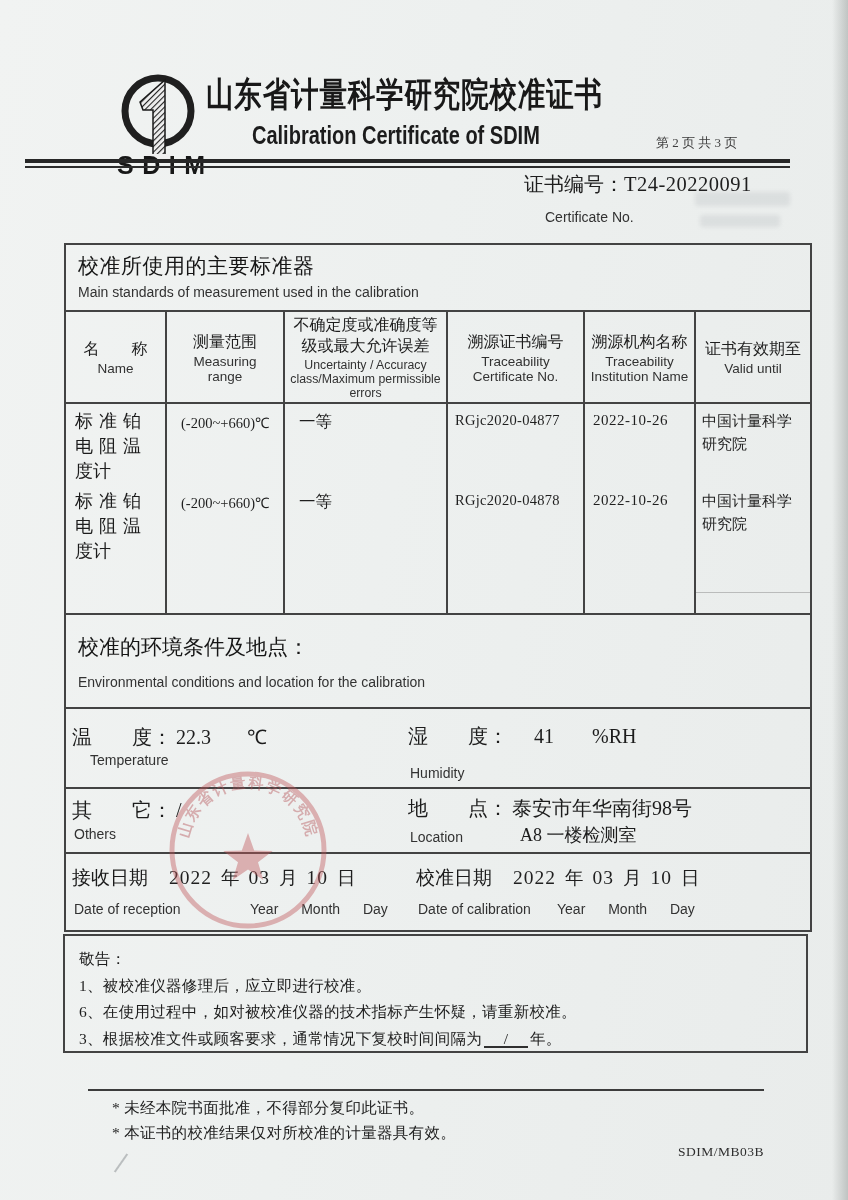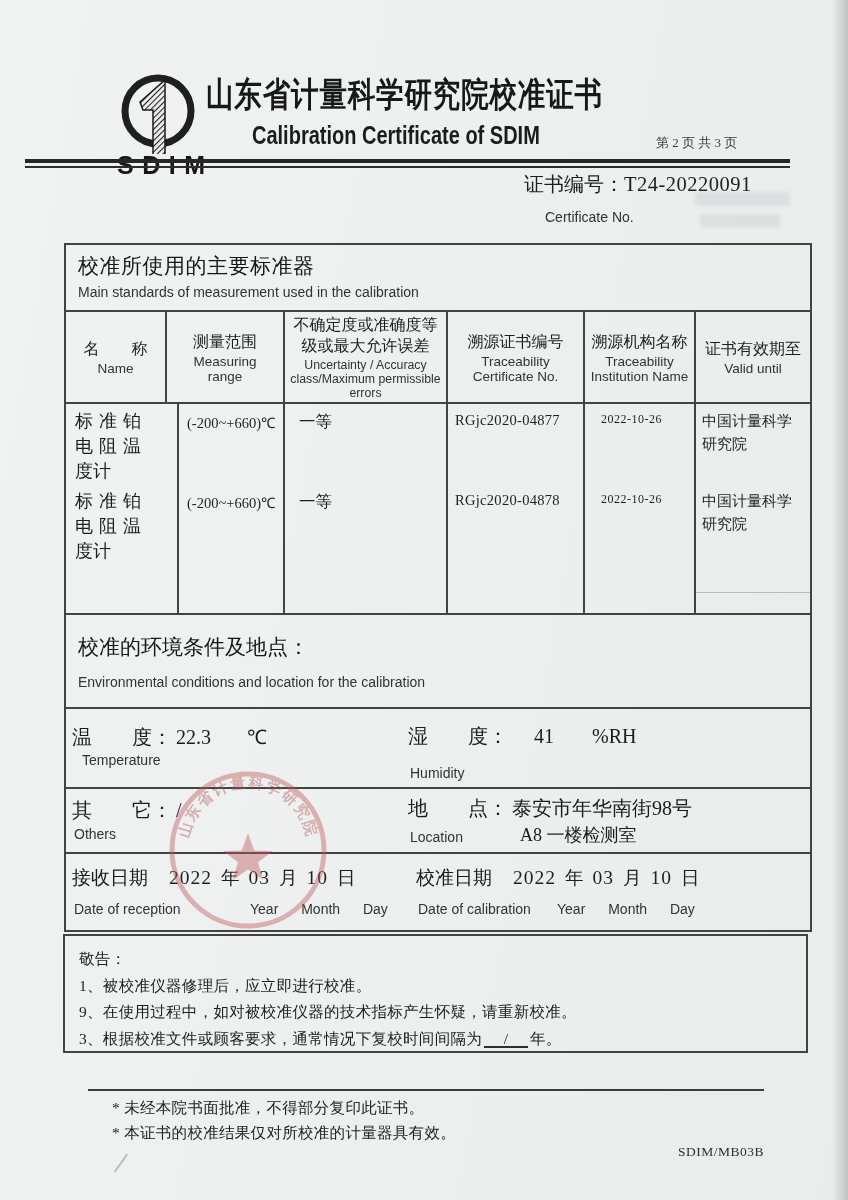--- a/index.html
+++ b/index.html
@@ -39,24 +39,24 @@
   .gc{border-left:2px solid var(--line);box-sizing:border-box;overflow:hidden;}
   .gc.c0{border-left:none;}
   .th{display:flex;flex-direction:column;justify-content:center;align-items:center;
       text-align:center;border-bottom:2px solid var(--line);padding:2px 3px;gap:2px;}
   .th-zh{font-size:16px;line-height:21px;color:#1d1d1d;}
   .th-en{font-family:var(--sans);font-size:13.5px;line-height:15px;color:var(--en);}
   .th-en.narrow{max-width:84px;}
   .th-en.small{font-size:12.3px;line-height:14px;}
   .td{padding-top:5px;}
   .td-name{font-size:18px;line-height:25px;text-align:justify;text-align-last:left;padding:5px 24px 0 9px;color:#1c1c1c;}
-  .td-range{font-family:var(--serif);font-size:14.5px;padding:8px 2px 0 8px;white-space:nowrap;margin-left:12px;}
+  .td-range{font-family:var(--serif);font-size:14.5px;padding:8px 2px 0 14px;white-space:nowrap;}
   .td-acc{font-size:16.5px;padding:7px 0 0 14px;}
   .td-cert{font-family:var(--serif);font-size:14.5px;letter-spacing:.3px;padding:8px 0 0 7px;}
-  .td-valid{font-family:var(--serif);font-size:12px;letter-spacing:.5px;padding:8px 0 0 16px;}
+  .td-valid{font-family:var(--serif);font-size:15px;letter-spacing:.5px;padding:8px 0 0 8px;}
   .td-inst{font-size:15px;line-height:23px;padding:6px 4px 0 6px;}
   .ghost-line{left:630px;top:347px;width:114px;height:1px;background:#8a8a8a;opacity:.5;}
 
   
   .env-box{left:64px;top:615px;width:748px;height:317px;border:2px solid var(--line);border-top:none;box-sizing:border-box;}
   .env-title-zh{left:12px;top:18px;font-size:21px;color:#161616;}
   .env-title-en{left:12px;top:59px;font-family:var(--sans);font-size:14px;color:var(--en);}
   .hline{left:0;right:0;height:0;border-top:2px solid var(--line);}
   .fl{font-size:20px;color:#1c1c1c;white-space:nowrap;}
   .fv{font-family:var(--serif);font-size:20px;color:#1c1c1c;}
@@ -167,21 +167,21 @@
   </div>
 
   <div class="abs env-box">
     <div class="abs env-title-zh">校准的环境条件及地点：</div>
     <div class="abs env-title-en">Environmental conditions and location for the calibration</div>
     <div class="abs hline" style="top:92px"></div>
 
     <div class="abs" style="left:6px;top:108px">
       <span class="fl">温　　度：</span><span class="fv" style="margin-left:4px">22.3</span><span class="fl" style="margin-left:36px">℃</span>
     </div>
-    <div class="abs en-lab" style="left:16px;top:137px">Temperature</div>
+    <div class="abs en-lab" style="left:24px;top:137px">Temperature</div>
 
     <div class="abs" style="left:342px;top:108px">
       <span class="fl">湿　　度：</span><span class="fv" style="margin-left:26px">41</span><span class="fl" style="margin-left:38px">%RH</span>
     </div>
     <div class="abs en-lab" style="left:344px;top:150px">Humidity</div>
 
     <div class="abs hline" style="top:172px"></div>
 
     <div class="abs" style="left:6px;top:182px">
       <span class="fl">其　　它：</span><span class="fv" style="margin-left:4px">/</span>
@@ -217,21 +217,21 @@
       <span class="num">10</span>
         <span class="u">日</span>
     </div>
     <div class="abs en-lab" style="left:352px;top:286px">Date of calibration</div>
     <div class="abs ymd" style="left:491px;top:286px">Year Month Day</div>
   </div>
 
   <div class="abs notice-box">
     <p>敬告：</p>
     <p>1、被校准仪器修理后，应立即进行校准。</p>
-    <p>9、在使用过程中，如对被校准仪器的技术指标产生怀疑，请重新校准。</p>
+    <p>6、在使用过程中，如对被校准仪器的技术指标产生怀疑，请重新校准。</p>
     <p><span>3、根据校准文件或顾客要求，通常情况下复校时间间隔为</span><span class="blank">/</span><span>年。</span></p>
   </div>
 
   <div class="abs fline"></div>
   <div class="abs fnote n1">* 未经本院书面批准，不得部分复印此证书。</div>
   <div class="abs fnote n2">* 本证书的校准结果仅对所校准的计量器具有效。</div>
   <div class="abs form-code">SDIM/MB03B</div>
 
   <svg class="abs stamp" viewBox="0 0 170 170">
     <defs>

